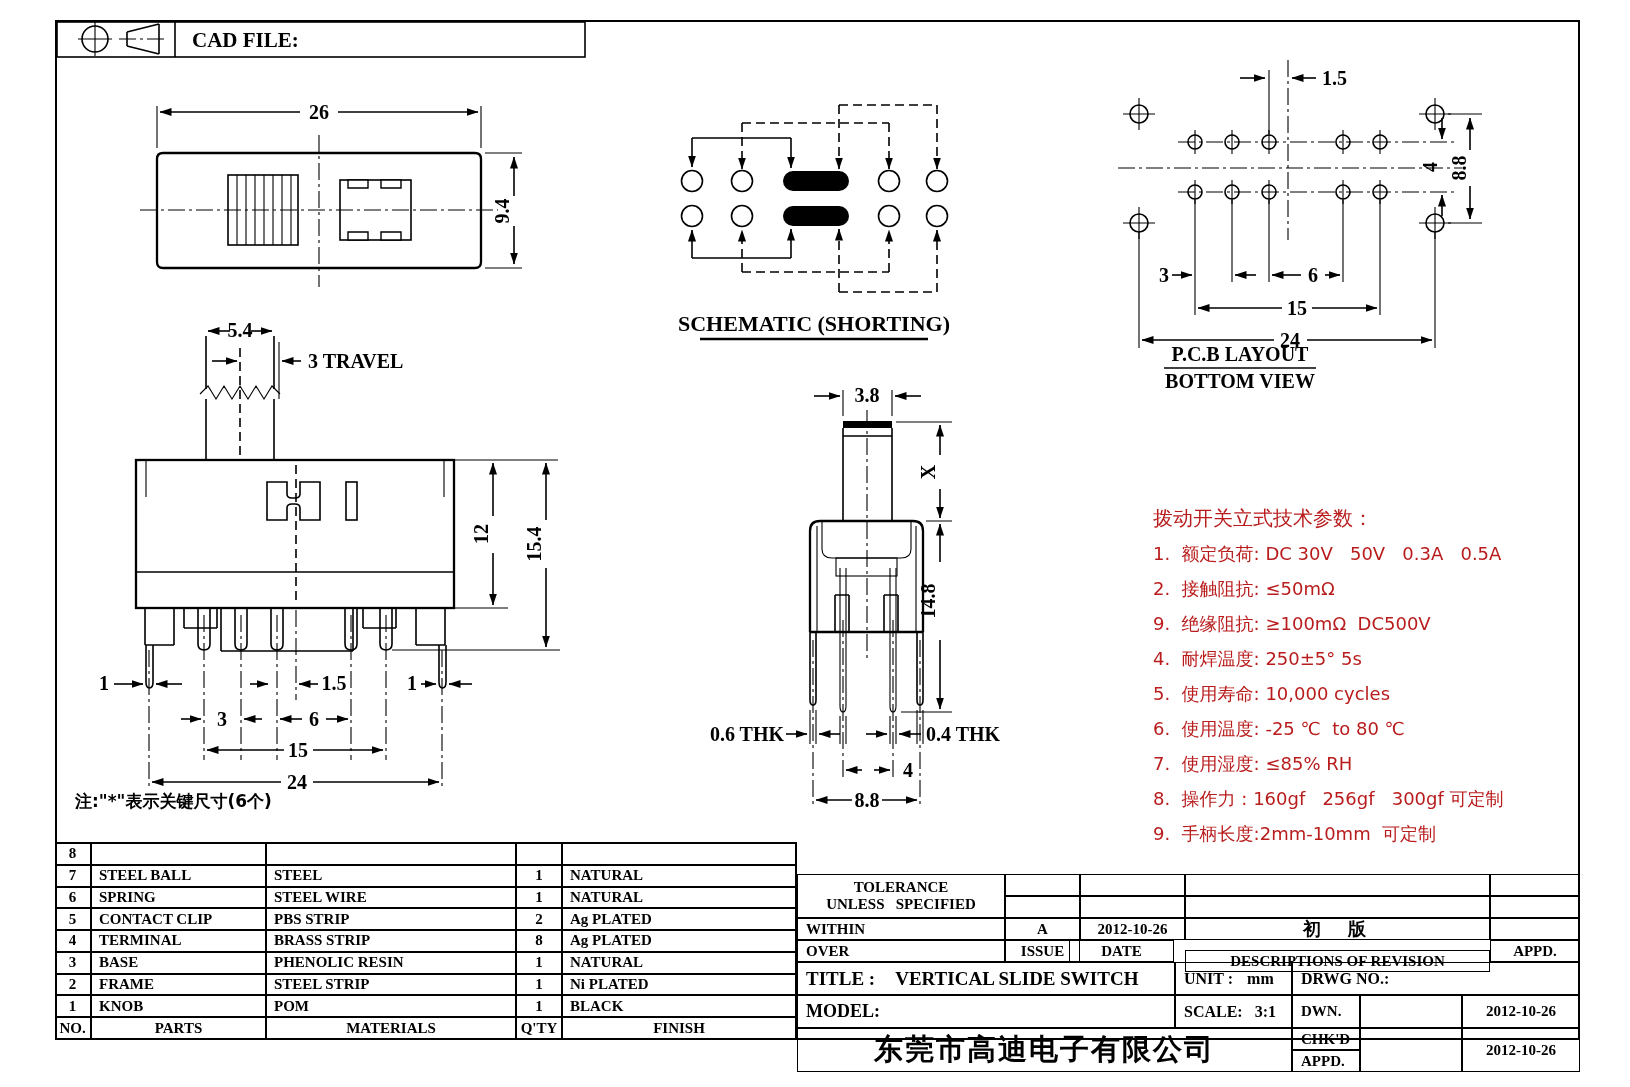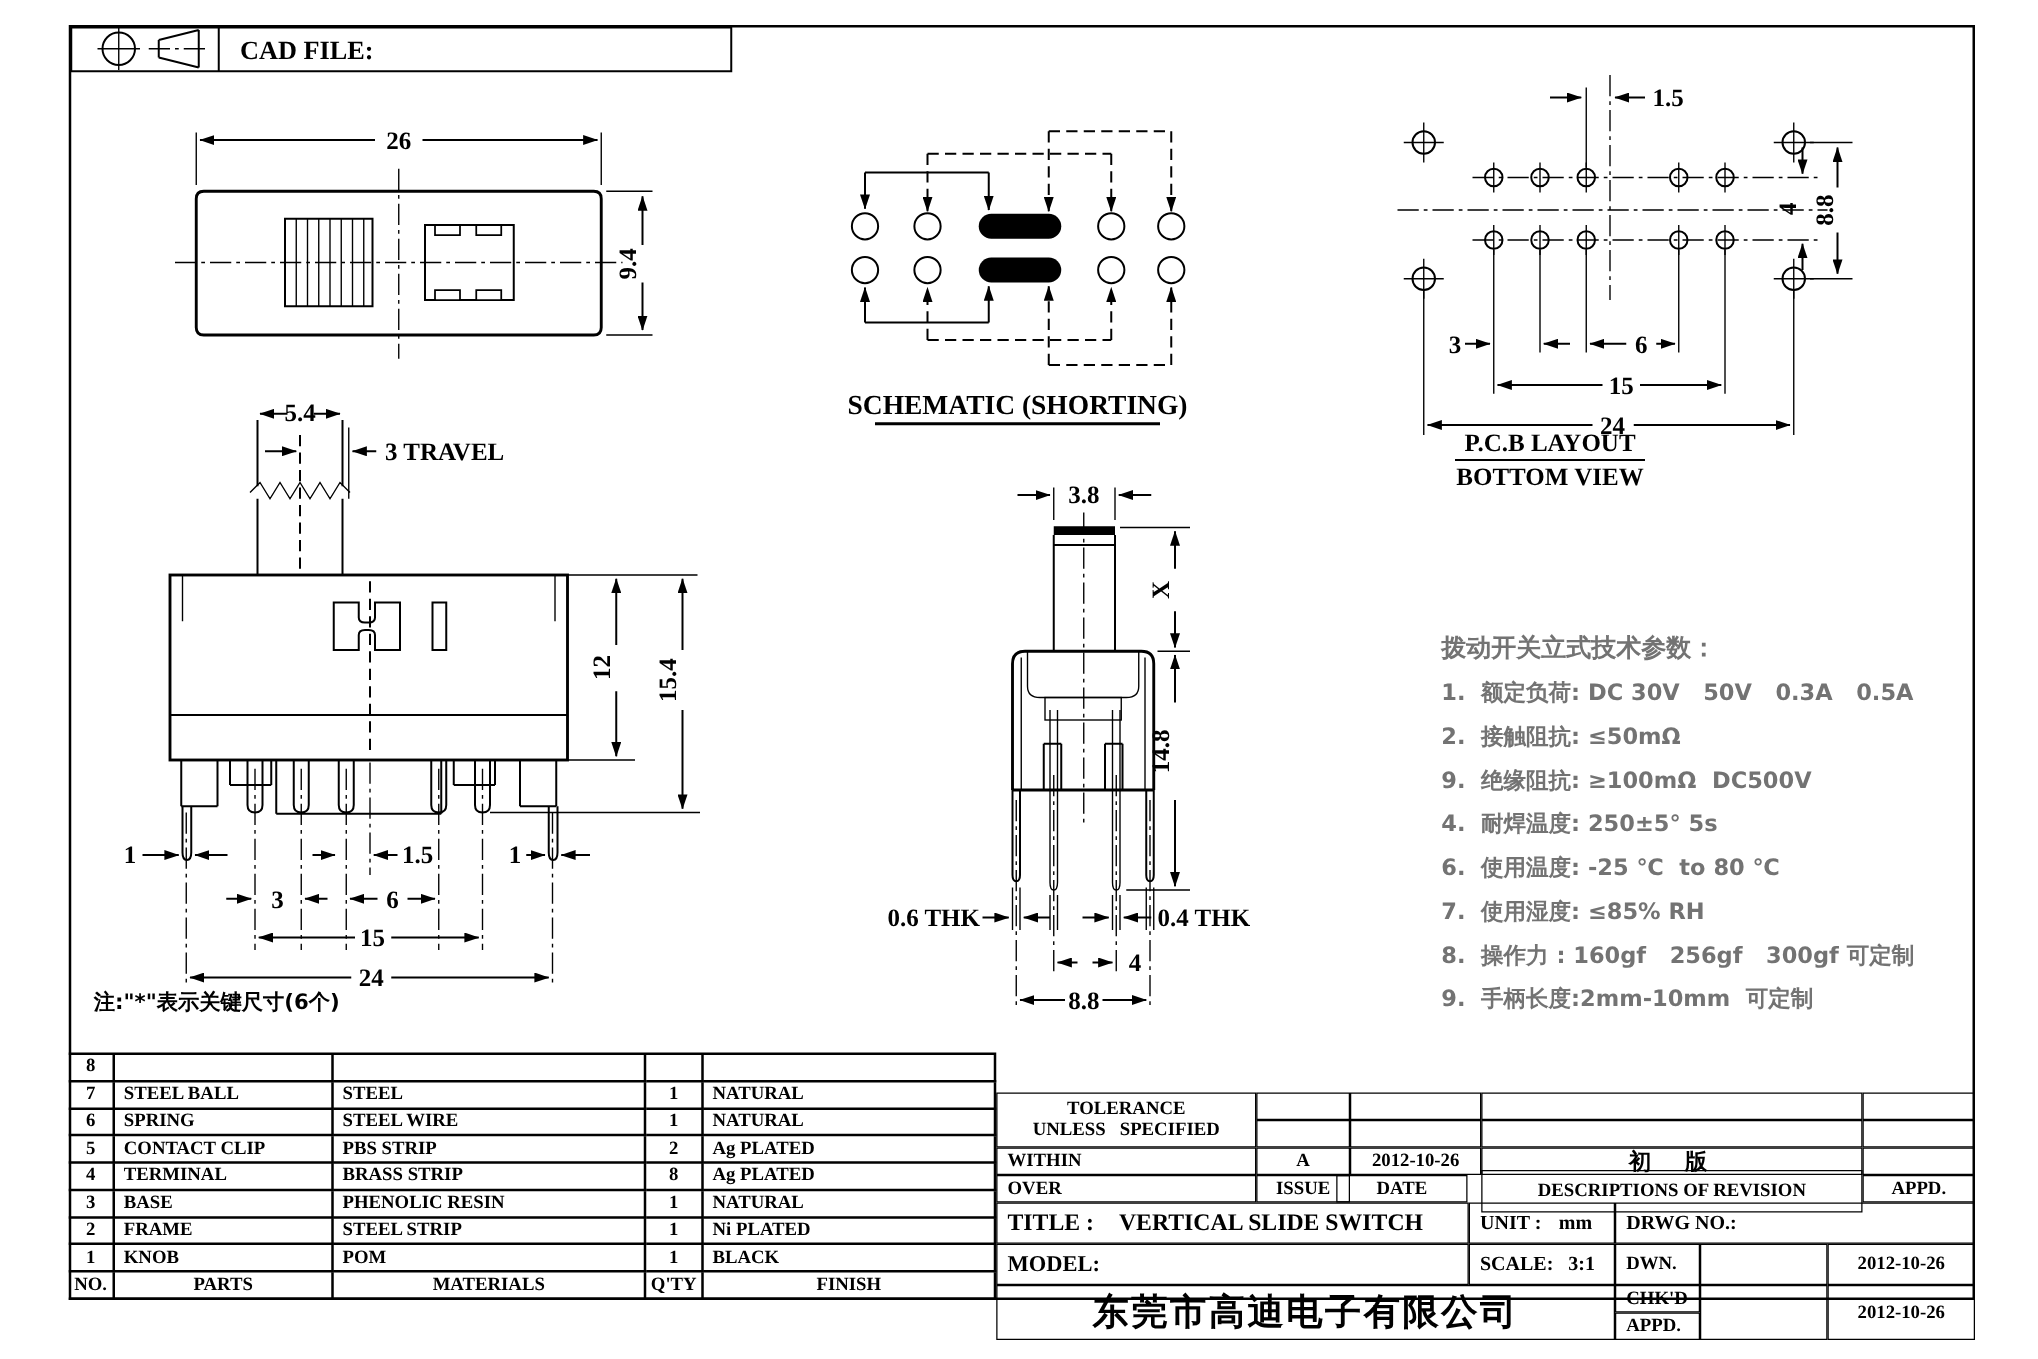--- a/index.html
+++ b/index.html
@@ -18,21 +18,21 @@
   text{fill:#000;font-family:"Liberation Serif",serif;font-weight:bold;}
   .dim{font-size:20px;text-anchor:middle;}
   .dimL{font-size:20px;text-anchor:start;}
   .dimR{font-size:20px;text-anchor:end;}
   .cap{font-size:22px;text-anchor:middle;}
   .cap2{font-size:20px;text-anchor:middle;}
   .cadlbl{font-size:21px;text-anchor:start;}
 
   
   .specs{position:absolute;left:1153px;top:505px;width:420px;
-         font-family:"DejaVu Sans",sans-serif;font-weight:bold;color:#737373;}
+         font-family:"DejaVu Sans",sans-serif;font-weight:normal;color:#b91c1c;}
   .specs .spec-title{font-size:20px;margin-bottom:10px;white-space:pre;}
   .specs .spec-item{font-size:18px;margin-bottom:11px;white-space:pre;}
   .note{position:absolute;left:75px;top:790px;font-family:"DejaVu Sans",sans-serif;
         font-weight:bold;font-size:17px;white-space:pre;}
 
   
   .parts{position:absolute;left:55px;top:842px;width:742px;height:198px;
          display:grid;grid-template-columns:37px 175px 250px 46px 234px;
          grid-template-rows:repeat(9,1fr);box-sizing:border-box;border-top:2px solid #000;}
   .parts .cell{border-right:2px solid #000;border-bottom:2px solid #000;
@@ -277,20 +277,21 @@
       <text x="867" y="807" class="dim">8.8</text>
     </g>
   </svg>
 
   <div class="specs">
     <div class="spec-title">拨动开关立式技术参数：</div>
     <div class="spec-item">1.  额定负荷: DC 30V   50V   0.3A   0.5A</div>
     <div class="spec-item">2.  接触阻抗: ≤50mΩ</div>
     <div class="spec-item">9.  绝缘阻抗: ≥100mΩ  DC500V</div>
     <div class="spec-item">4.  耐焊温度: 250±5° 5s</div>
+    <div class="spec-item">5.  使用寿命: 10,000 cycles</div>
     <div class="spec-item">6.  使用温度: -25 ℃  to 80 ℃</div>
     <div class="spec-item">7.  使用湿度: ≤85% RH</div>
     <div class="spec-item">8.  操作力 : 160gf   256gf   300gf 可定制</div>
     <div class="spec-item">9.  手柄长度:2mm-10mm  可定制</div>
   </div>
 
   <div class="note">注:"*"表示关键尺寸(6个)</div>
 
   <div class="parts">
     <div class="cell c-center">8</div>
@@ -364,21 +365,21 @@
 
     <div class="tb tb-l" style="left:0;top:44px;width:208px;height:22px;">WITHIN</div>
     <div class="tb tb-c" style="left:208px;top:44px;width:75px;height:22px;">A</div>
     <div class="tb tb-c" style="left:283px;top:44px;width:105px;height:22px;">2012-10-26</div>
     <div class="tb tb-c" style="left:388px;top:44px;width:305px;height:22px;font-size:18px;letter-spacing:6px;text-align:center;">初  版</div>
     <div class="tb" style="left:693px;top:44px;width:90px;height:22px;"></div>
 
     <div class="tb tb-l" style="left:0;top:66px;width:208px;height:22px;">OVER</div>
     <div class="tb tb-c" style="left:208px;top:66px;width:75px;height:22px;">ISSUE</div>
     <div class="tb tb-c" style="left:272px;top:66px;width:105px;height:22px;">DATE</div>
-    <div class="tb tb-c" style="left:388px;top:62px;width:305px;height:34px;">DESCRIPTIONS OF REVISION</div>
+    <div class="tb tb-c" style="left:388px;top:76px;width:305px;height:22px;">DESCRIPTIONS OF REVISION</div>
     <div class="tb tb-c" style="left:693px;top:66px;width:90px;height:22px;">APPD.</div>
 
     <div class="tb tb-l" style="left:0;top:88px;width:378px;height:33px;font-size:19px;">
       <span>TITLE :</span><span style="width:20px;display:inline-block;"></span>
       <span>VERTICAL SLIDE SWITCH</span>
     </div>
     <div class="tb tb-l" style="left:378px;top:88px;width:117px;height:33px;font-size:16px;">
       <span>UNIT :</span><span style="width:14px;display:inline-block;"></span>
       <span>mm</span>
     </div>

